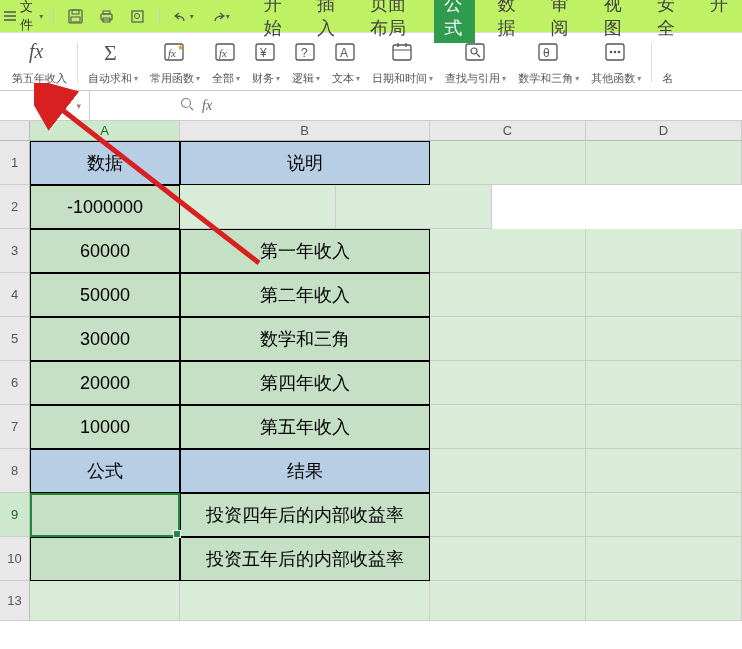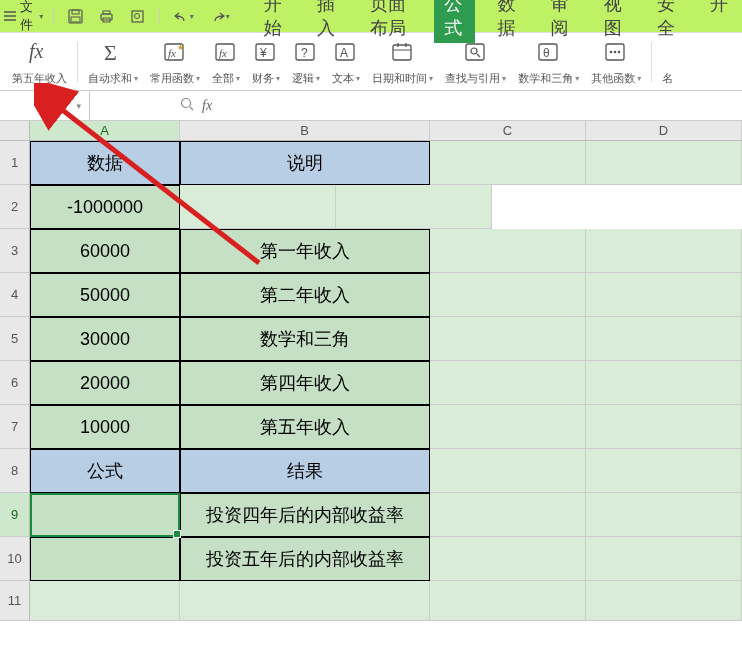--- a/index.html
+++ b/index.html
@@ -333,21 +333,21 @@
         <div class="cell colD empty-cell"></div>
       </div>
       <div class="row data-row">
         <div class="row-header">10</div>
         <div class="cell colA tbl-cell"></div>
         <div class="cell colB tbl-cell">投资五年后的内部收益率</div>
         <div class="cell colC empty-cell"></div>
         <div class="cell colD empty-cell"></div>
       </div>
       <div class="row small-row">
-        <div class="row-header">11</div>
+        <div class="row-header">13</div>
         <div class="cell colA empty-cell"></div>
         <div class="cell colB empty-cell"></div>
         <div class="cell colC empty-cell"></div>
         <div class="cell colD empty-cell"></div>
       </div>
     </div>
 
   <div class="selected-cell" style="left:30px; top:372px; width:150px; height:44px;"></div>
 
   <svg class="arrow-annotation" style="left:34px; top:-38px;" width="250" height="200">

